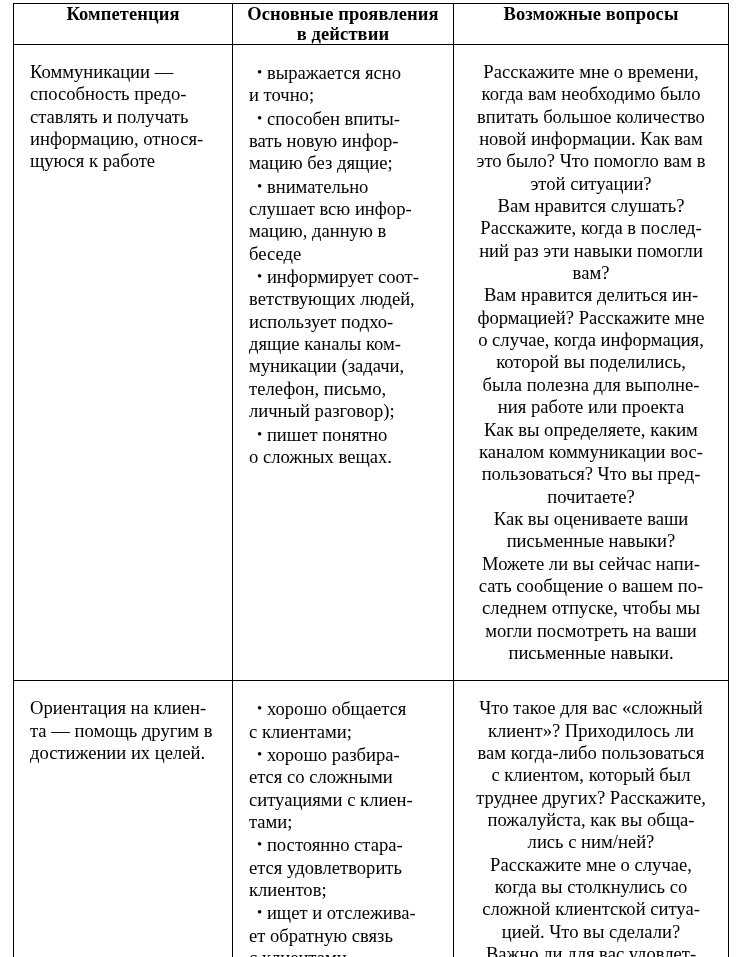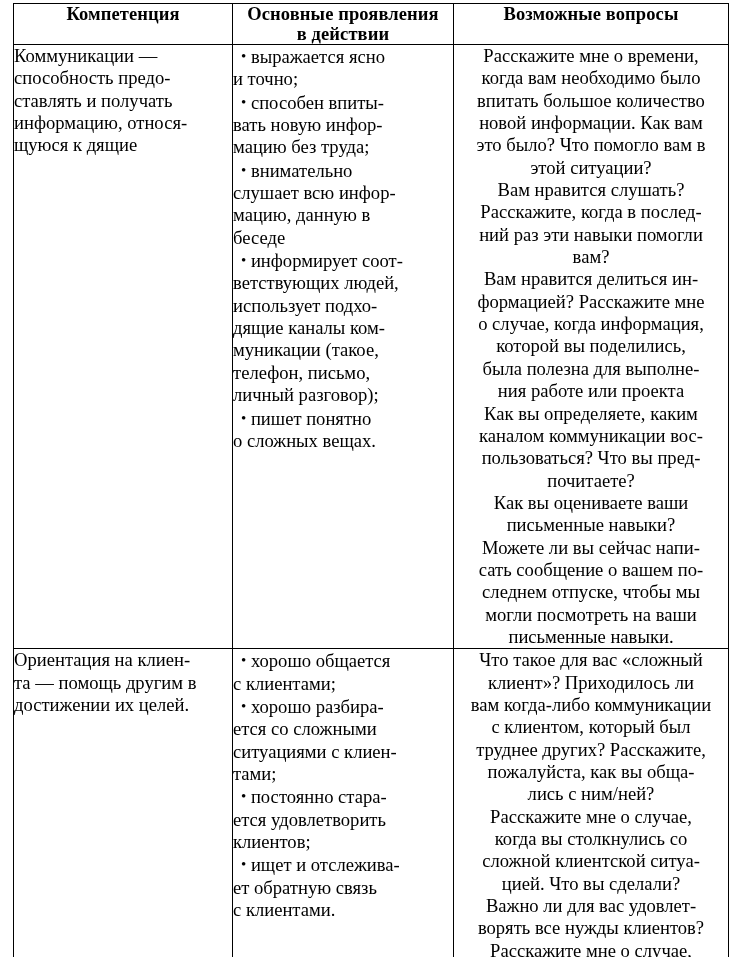--- a/index.html
+++ b/index.html
@@ -64,32 +64,32 @@
     padding: 4px 6px 6px 8px;
   }
 
   td.col-questions {
     padding-left: 9px;
     padding-right: 4px;
     text-align: center;
   }
 
   .para {
-    margin: 0;
+    margin: 16px;
   }
 
   .line {
     display: block;
     white-space: pre;
   }
 
   
   ul.bullets {
     list-style: none;
-    margin: 0;
+    margin: 16px;
     padding: 0;
   }
   ul.bullets li {
     margin: 0;
     padding: 0;
   }
   .bullet-first {
     display: block;
     white-space: pre;
     text-indent: 8px;
@@ -124,46 +124,46 @@
       </tr>
     </thead>
     <tbody id="tbody">
         <tr>
           <td class="cell col-competency">
             <p class="para">
               <span class="line">Коммуникации —</span>
               <span class="line">способность предо-</span>
               <span class="line">ставлять и получать</span>
               <span class="line">информацию, относя-</span>
-              <span class="line">щуюся к дящие</span>
+              <span class="line">щуюся к работе</span>
             </p>
           </td>
           <td class="cell col-behaviours">
             <ul class="bullets">
               <li>
                 <span class="bullet-first"><span class="bullet-dot">•</span><span> выражается ясно</span></span>
                 <span class="line">и точно;</span>
               </li>
               <li>
                 <span class="bullet-first"><span class="bullet-dot">•</span><span> способен впиты-</span></span>
                 <span class="line">вать новую инфор-</span>
-                <span class="line">мацию без труда;</span>
+                <span class="line">мацию без дящие;</span>
               </li>
               <li>
                 <span class="bullet-first"><span class="bullet-dot">•</span><span> внимательно</span></span>
                 <span class="line">слушает всю инфор-</span>
                 <span class="line">мацию, данную в</span>
                 <span class="line">беседе</span>
               </li>
               <li>
                 <span class="bullet-first"><span class="bullet-dot">•</span><span> информирует соот-</span></span>
                 <span class="line">ветствующих людей,</span>
                 <span class="line">использует подхо-</span>
                 <span class="line">дящие каналы ком-</span>
-                <span class="line">муникации (такое,</span>
+                <span class="line">муникации (задачи,</span>
                 <span class="line">телефон, письмо,</span>
                 <span class="line">личный разговор);</span>
               </li>
               <li>
                 <span class="bullet-first"><span class="bullet-dot">•</span><span> пишет понятно</span></span>
                 <span class="line">о сложных вещах.</span>
               </li>
             </ul>
           </td>
           <td class="cell col-questions">
@@ -227,21 +227,21 @@
                 <span class="bullet-first"><span class="bullet-dot">•</span><span> ищет и отслежива-</span></span>
                 <span class="line">ет обратную связь</span>
                 <span class="line">с клиентами.</span>
               </li>
             </ul>
           </td>
           <td class="cell col-questions">
             <p class="para">
               <span class="line">Что такое для вас «сложный</span>
               <span class="line">клиент»? Приходилось ли</span>
-              <span class="line">вам когда-либо коммуникации</span>
+              <span class="line">вам когда-либо пользоваться</span>
               <span class="line">с клиентом, который был</span>
               <span class="line">труднее других? Расскажите,</span>
               <span class="line">пожалуйста, как вы обща-</span>
               <span class="line">лись с ним/ней?</span>
               <span class="line">Расскажите мне о случае,</span>
               <span class="line">когда вы столкнулись со</span>
               <span class="line">сложной клиентской ситуа-</span>
               <span class="line">цией. Что вы сделали?</span>
               <span class="line">Важно ли для вас удовлет-</span>
               <span class="line">ворять все нужды клиентов?</span>

